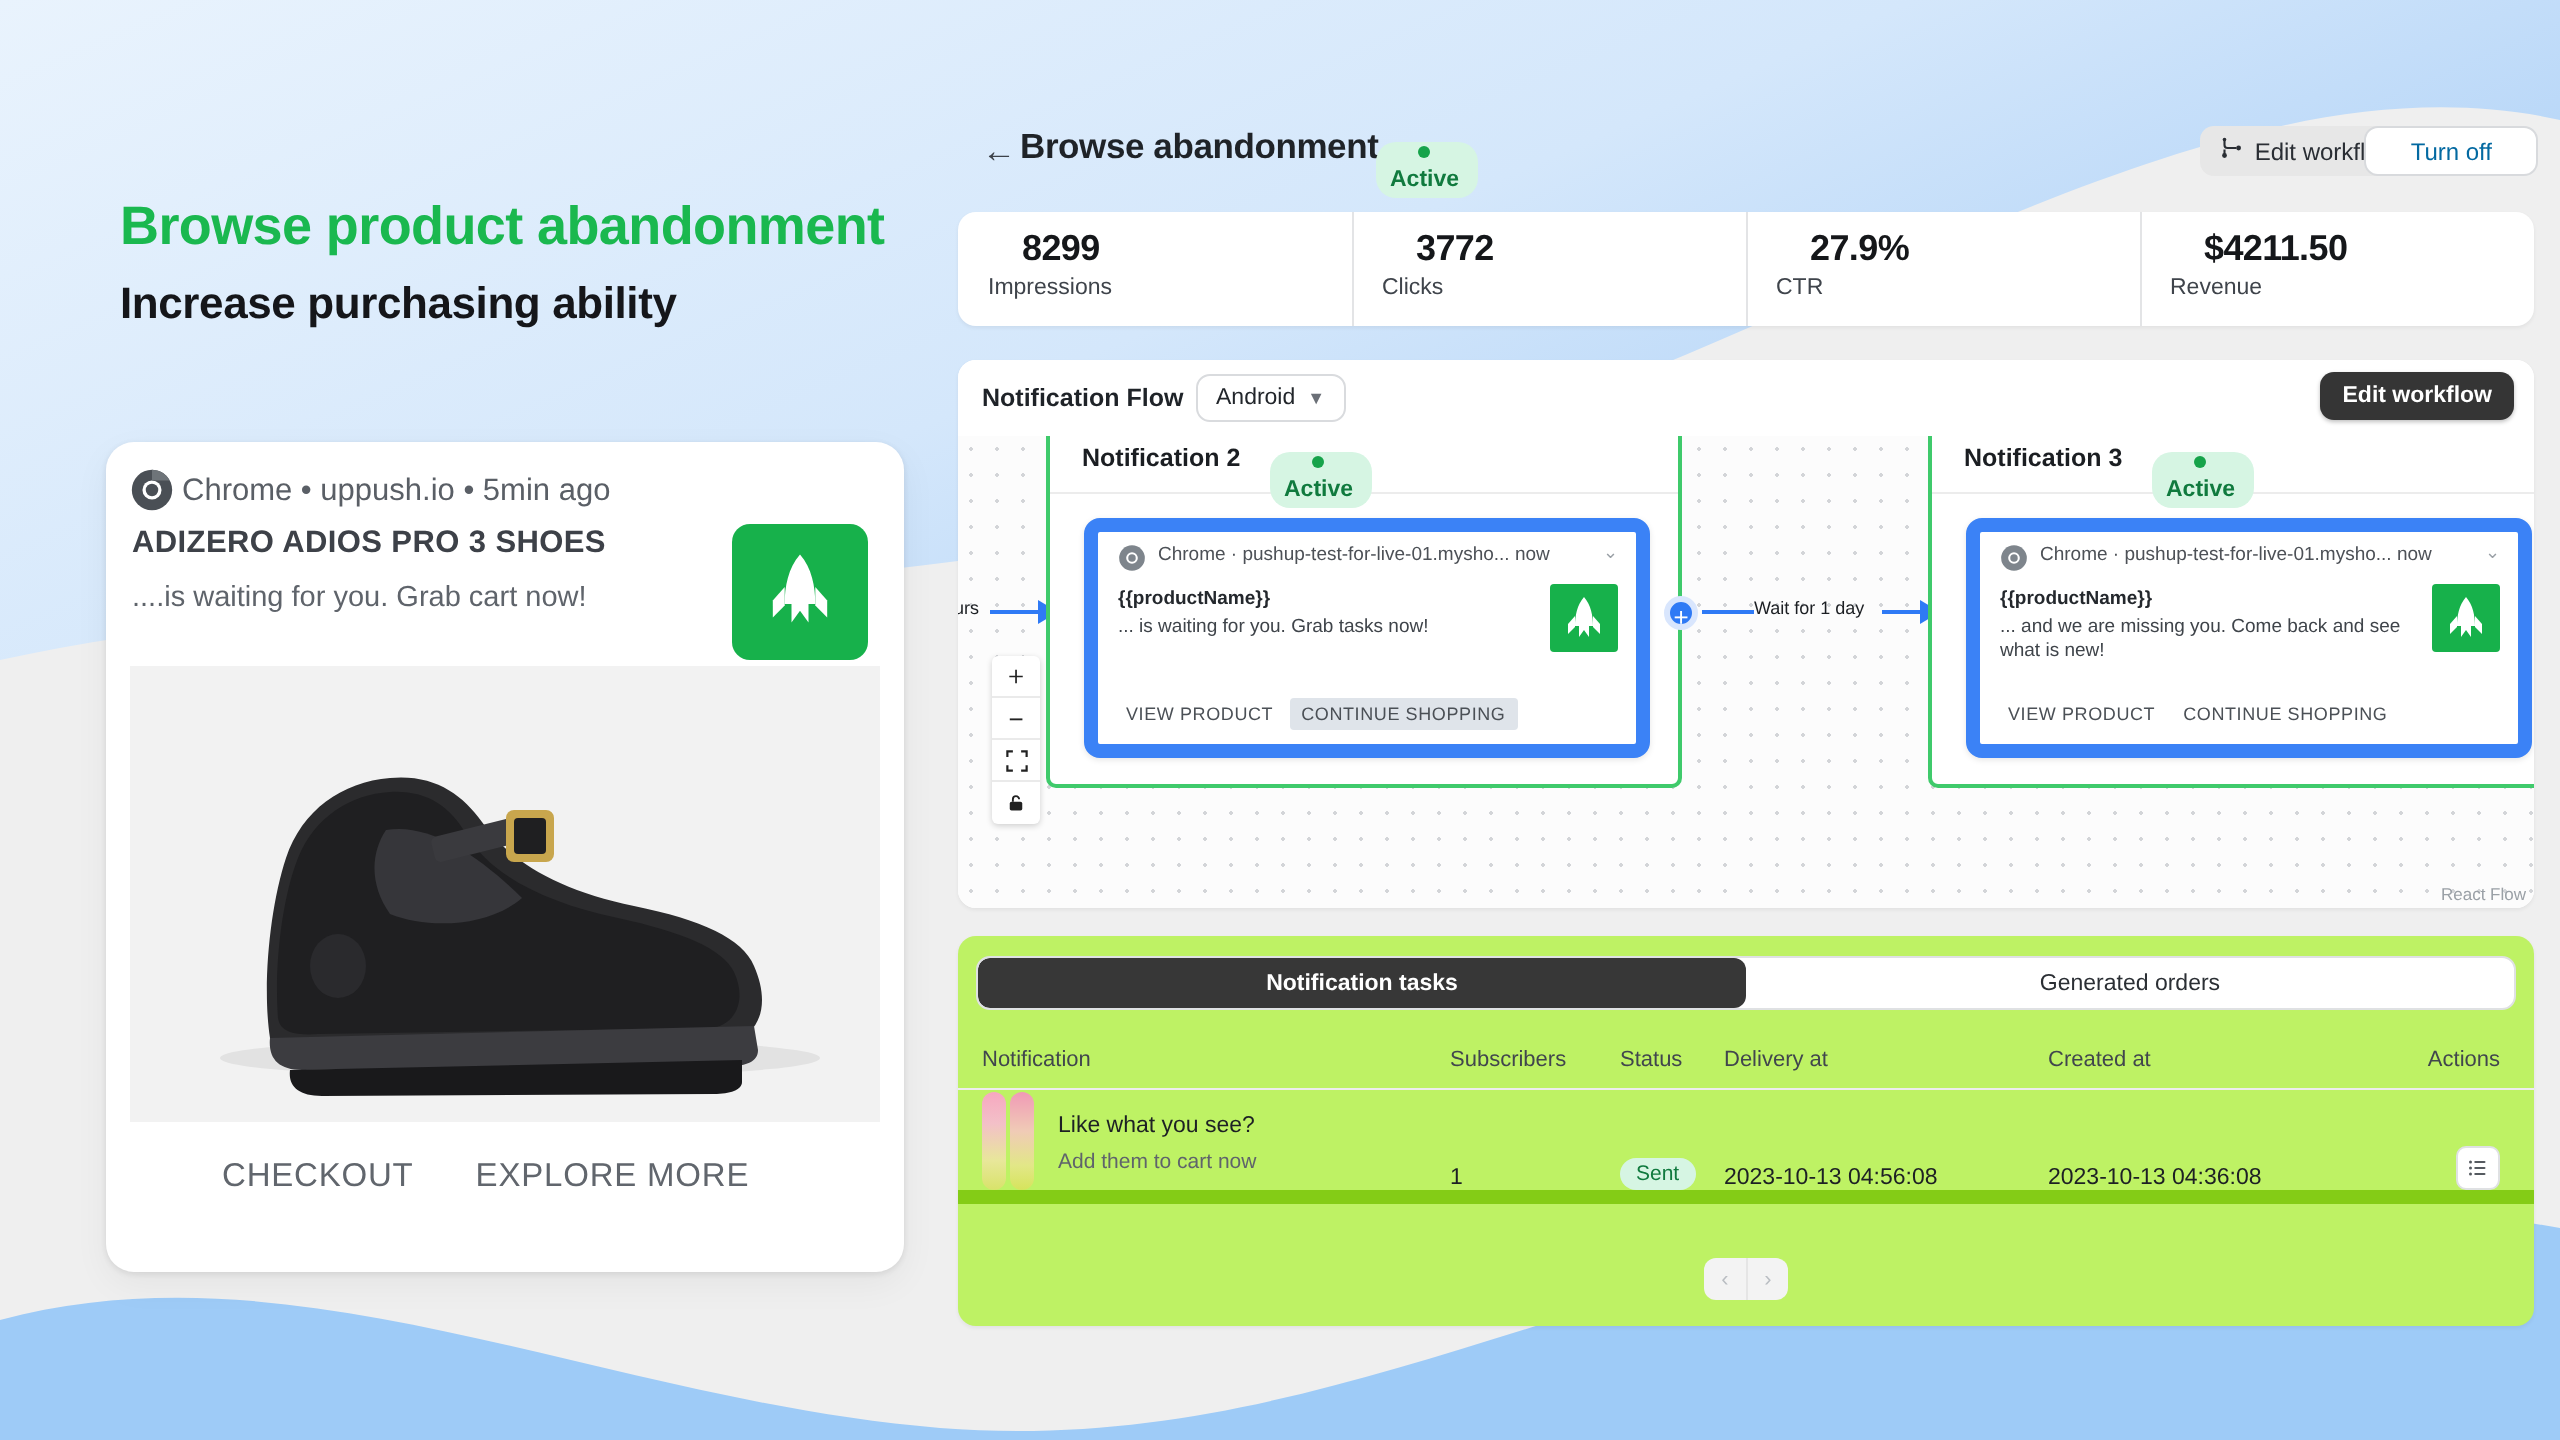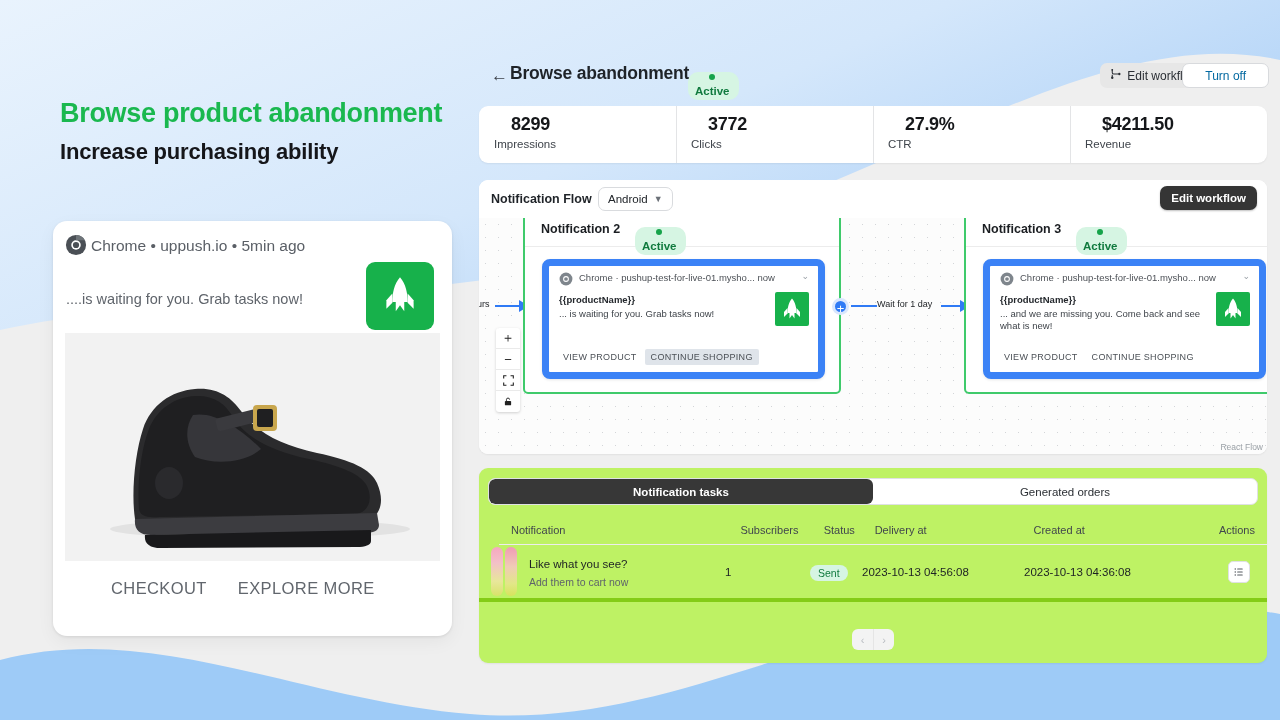--- a/index.html
+++ b/index.html
@@ -217,25 +217,25 @@
     border: 1px solid #dfe1e3; border-radius: 7px; overflow: hidden; background: #fff;
   }
   .tab {
     flex: 1; display: flex; align-items: center; justify-content: center;
     font-size: 11.5px; color: #2b2f34; cursor: pointer;
   }
   .tab.active { background: #373737; color: #fff; font-weight: bold; border-radius: 6px; }
   .thead {
     display: flex; align-items: center; height: 29px; margin-top: 11px;
     border-bottom: 1px solid #ededed; padding: 0 12px;
-    font-size: 11px; color: #41464d; margin-left: 20px;
+    font-size: 11px; color: #41464d;
   }
   .trow {
-    display: flex; align-items: center; height: 57px;
-    border-bottom: 4px solid #84cc16; padding: 0 12px;
+    display: flex; align-items: flex-end; height: 57px;
+    border-bottom: 7px solid #84cc16; padding: 0 12px;
   }
   .c-notif { width: 234px; display: flex; align-items: center; gap: 11px; }
   .c-subs { width: 85px; }
   .c-status { width: 52px; }
   .c-delivery { width: 162px; }
   .c-created { width: 166px; }
   .c-actions { width: 60px; text-align: right; }
   .thumb-board {
     width: 27px; height: 49px; display: flex; gap: 2px;
   }
@@ -292,21 +292,22 @@
     <div class="push-head">
       <span class="chrome-icon">
         <svg viewBox="0 0 24 24" width="22" height="22">
           <circle cx="12" cy="12" r="11" fill="#4a4f55"></circle>
           <circle cx="12" cy="12" r="5.2" fill="#ffffff"></circle>
           <circle cx="12" cy="12" r="3.4" fill="#4a4f55"></circle>
           <path d="M12 1 A11 11 0 0 1 21.6 6.8 L12 6.8 Z" fill="#6e7479"></path>
         </svg>
       </span>
       <div class="push-meta">Chrome • uppush.io • 5min ago</div>
-      <div class="push-body">....is waiting for you. Grab tasks now!</div>
+      <div class="push-title">ADIZERO ADIOS PRO 3 SHOES</div>
+      <div class="push-body">....is waiting for you. Grab cart now!</div>
       <div class="push-badge">
         <svg viewBox="0 0 40 46" width="34" height="40">
           <path d="M20 1 C27 9 29 20 29 30 L25 30 L25 41 L20 34 L15 41 L15 30 L11 30 C11 20 13 9 20 1 Z" fill="#ffffff"></path>
           <path d="M11 20 L4 28 L4 38 L11 31 Z" fill="#ffffff"></path>
           <path d="M29 20 L36 28 L36 38 L29 31 Z" fill="#ffffff"></path>
         </svg>
       </div>
     </div>
     <div class="push-img">
       <svg viewBox="0 0 375 228" width="375" height="228">

